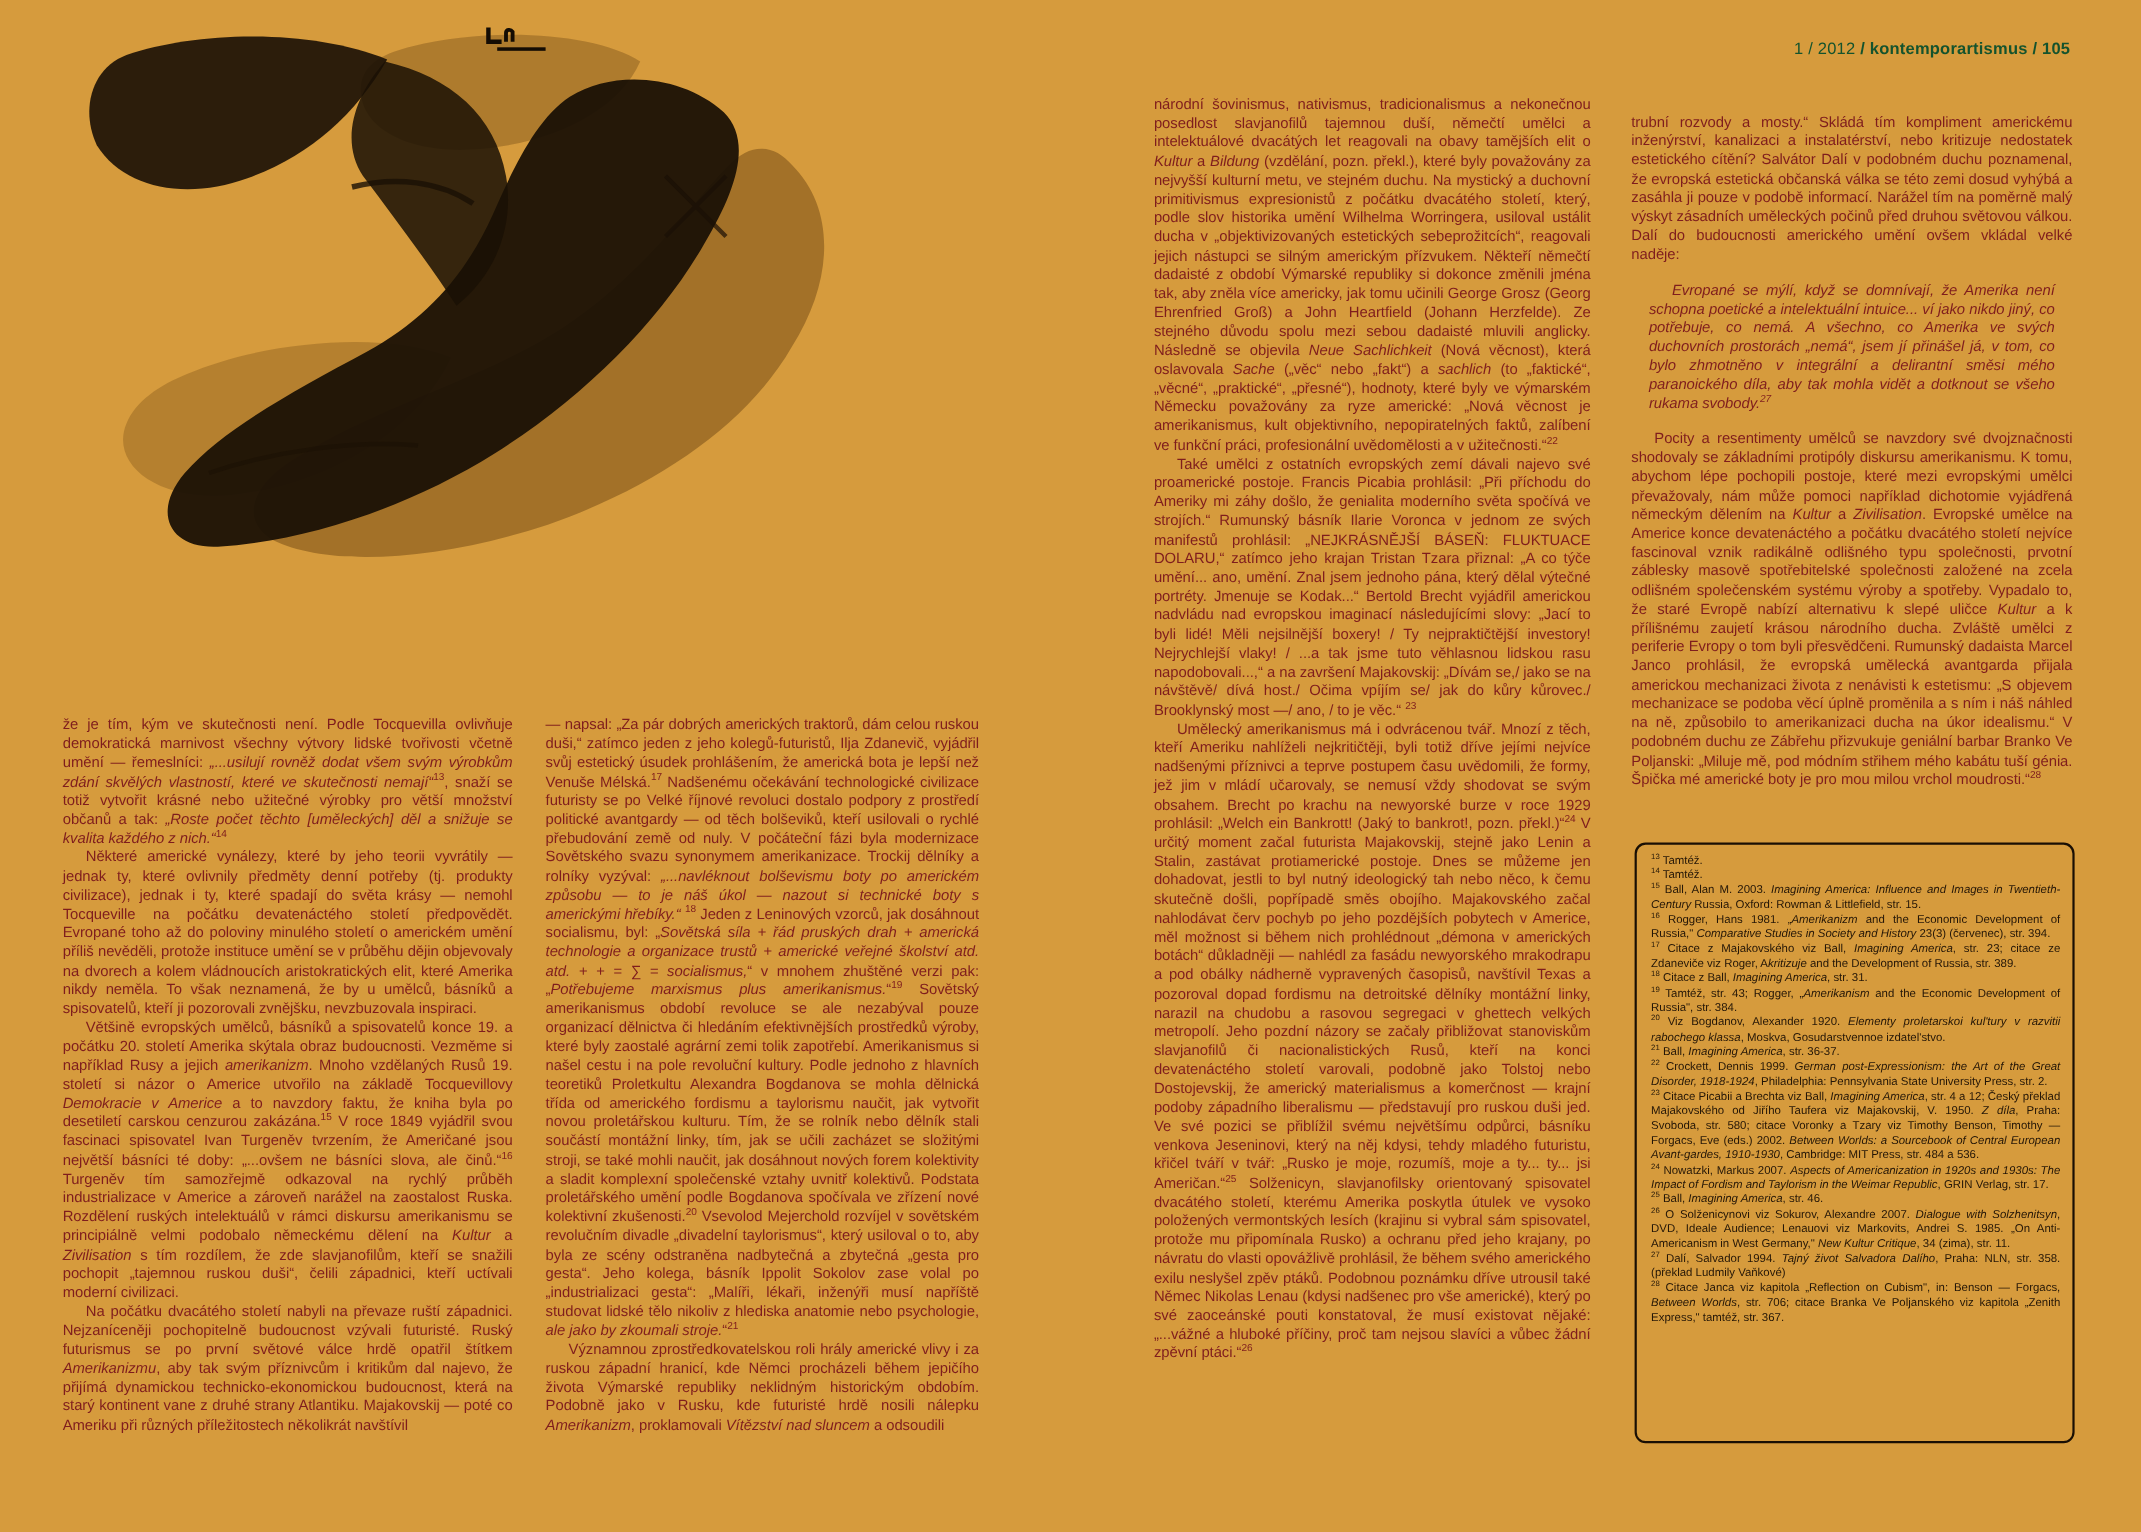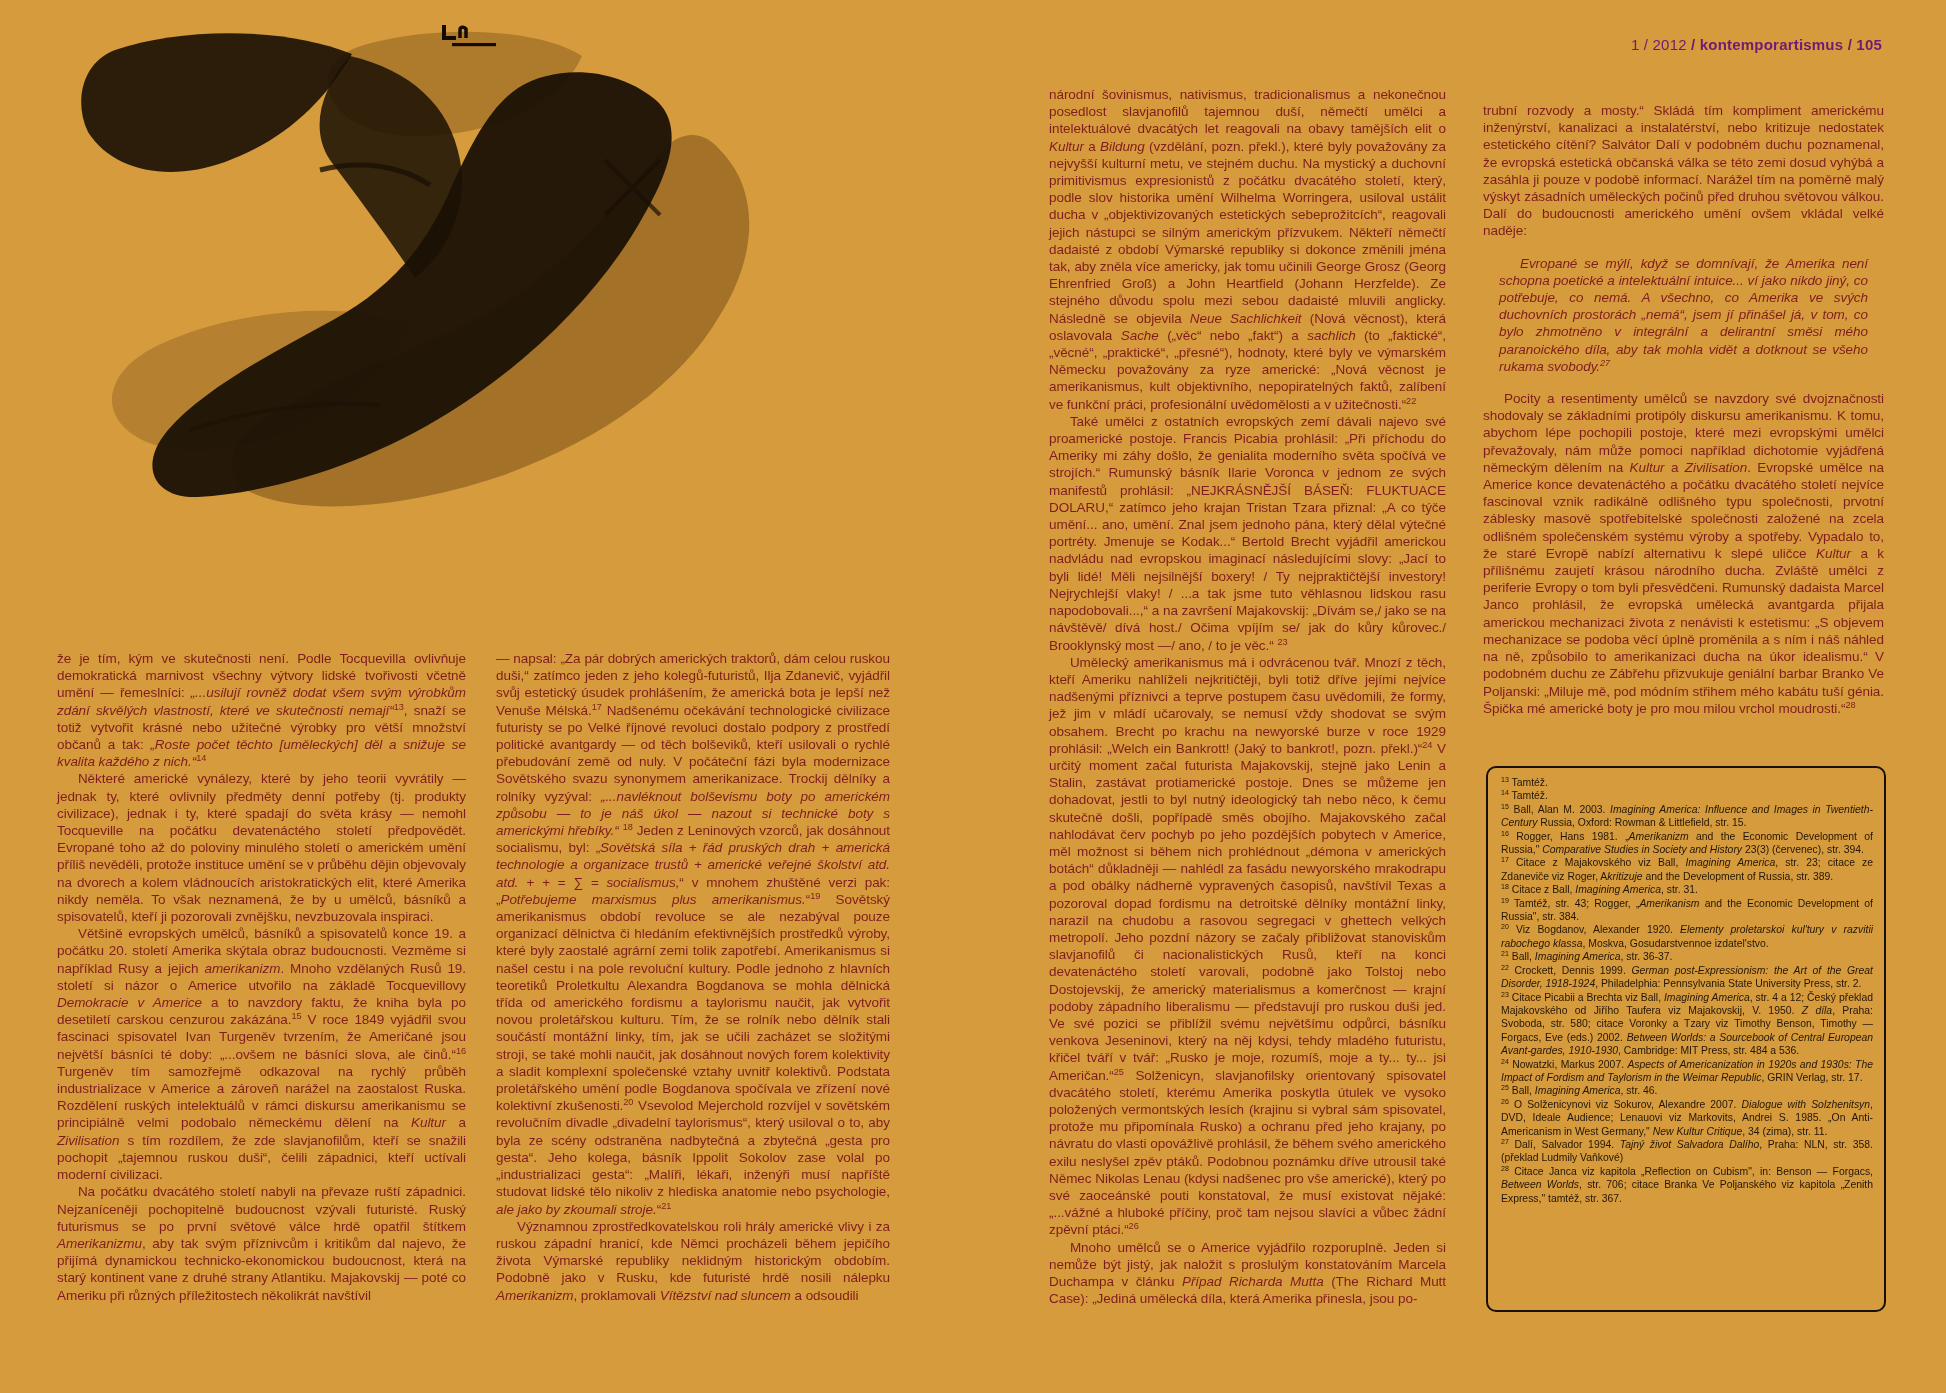--- a/index.html
+++ b/index.html
@@ -5,21 +5,21 @@
   html,body{margin:0;padding:0;}
   body{
     width:1946px;height:1393px;position:relative;overflow:hidden;
     background:#d69b3d;
     font-family:"Liberation Sans", sans-serif;
     color:#231506;
   }
   
   .folio{
     position:absolute;top:36px;right:64px;
-    font-size:15px;letter-spacing:.2px;color:#701a75;white-space:nowrap;
+    font-size:15px;letter-spacing:.2px;color:#14532d;white-space:nowrap;
   }
   .folio .bold{font-weight:700;}
   
   .col{
     position:absolute;
     text-align:justify;
     font-size:13.5px;line-height:17.2px;letter-spacing:-.05px;
     color:#7f1d1d;
   }
   .col p.para{margin:0;}
@@ -81,21 +81,20 @@
     <p class="para ind">Na počátku dvacátého století nabyli na převaze ruští západnici. Nejzaníceněji pochopitelně budoucnost vzývali futuristé. Ruský futurismus se po první světové válce hrdě opatřil štítkem <i>Amerikanizmu</i>, aby tak svým příznivcům i kritikům dal najevo, že přijímá dynamickou technicko-ekonomickou budoucnost, která na starý kontinent vane z druhé strany Atlantiku. Majakovskij — poté co Ameriku při různých příležitostech několikrát navštívil</p>
   </div>
 <div id="col-left2" class="col">
     <p class="para">— napsal: „Za pár dobrých amerických traktorů, dám celou ruskou duši,“ zatímco jeden z jeho kolegů-futuristů, Ilja Zdanevič, vyjádřil svůj estetický úsudek prohlášením, že americká bota je lepší než Venuše Mélská.<sup>17</sup> Nadšenému očekávání technologické civilizace futuristy se po Velké říjnové revoluci dostalo podpory z prostředí politické avantgardy — od těch bolševiků, kteří usilovali o rychlé přebudování země od nuly. V počáteční fázi byla modernizace Sovětského svazu synonymem amerikanizace. Trockij dělníky a rolníky vyzýval: <i>„...navléknout bolševismu boty po americkém způsobu — to je náš úkol — nazout si technické boty s americkými hřebíky.“</i> <sup>18</sup> Jeden z Leninových vzorců, jak dosáhnout socialismu, byl: „<i>Sovětská síla + řád pruských drah + americká technologie a organizace trustů + americké veřejné školství atd. atd. + + = ∑ = socialismus,</i>“ v mnohem zhuštěné verzi pak: „<i>Potřebujeme marxismus plus amerikanismus.</i>“<sup>19</sup> Sovětský amerikanismus období revoluce se ale nezabýval pouze organizací dělnictva či hledáním efektivnějších prostředků výroby, které byly zaostalé agrární zemi tolik zapotřebí. Amerikanismus si našel cestu i na pole revoluční kultury. Podle jednoho z hlavních teoretiků Proletkultu Alexandra Bogdanova se mohla dělnická třída od amerického fordismu a taylorismu naučit, jak vytvořit novou proletářskou kulturu. Tím, že se rolník nebo dělník stali součástí montážní linky, tím, jak se učili zacházet se složitými stroji, se také mohli naučit, jak dosáhnout nových forem kolektivity a sladit komplexní společenské vztahy uvnitř kolektivů. Podstata proletářského umění podle Bogdanova spočívala ve zřízení nové kolektivní zkušenosti.<sup>20</sup> Vsevolod Mejerchold rozvíjel v sovětském revolučním divadle „divadelní taylorismus“, který usiloval o to, aby byla ze scény odstraněna nadbytečná a zbytečná „gesta pro gesta“. Jeho kolega, básník Ippolit Sokolov zase volal po „industrializaci gesta“: „Malíři, lékaři, inženýři musí napříště studovat lidské tělo nikoliv z hlediska anatomie nebo psychologie, <i>ale jako by zkoumali stroje.</i>“<sup>21</sup></p>
     <p class="para ind">Významnou zprostředkovatelskou roli hrály americké vlivy i za ruskou západní hranicí, kde Němci procházeli během jepičího života Výmarské republiky neklidným historickým obdobím. Podobně jako v Rusku, kde futuristé hrdě nosili nálepku <i>Amerikanizm</i>, proklamovali <i>Vítězství nad sluncem</i> a odsoudili</p>
   </div>
 <div id="col-right1" class="col">
     <p class="para">národní šovinismus, nativismus, tradicionalismus a nekonečnou posedlost slavjanofilů tajemnou duší, němečtí umělci a intelektuálové dvacátých let reagovali na obavy tamějších elit o <i>Kultur</i> a <i>Bildung</i> (vzdělání, pozn. překl.), které byly považovány za nejvyšší kulturní metu, ve stejném duchu. Na mystický a duchovní primitivismus expresionistů z počátku dvacátého století, který, podle slov historika umění Wilhelma Worringera, usiloval ustálit ducha v „objektivizovaných estetických sebeprožitcích“, reagovali jejich nástupci se silným americkým přízvukem. Někteří němečtí dadaisté z období Výmarské republiky si dokonce změnili jména tak, aby zněla více americky, jak tomu učinili George Grosz (Georg Ehrenfried Groß) a John Heartfield (Johann Herzfelde). Ze stejného důvodu spolu mezi sebou dadaisté mluvili anglicky. Následně se objevila <i>Neue Sachlichkeit</i> (Nová věcnost), která oslavovala <i>Sache</i> („věc“ nebo „fakt“) a <i>sachlich</i> (to „faktické“, „věcné“, „praktické“, „přesné“), hodnoty, které byly ve výmarském Německu považovány za ryze americké: „Nová věcnost je amerikanismus, kult objektivního, nepopiratelných faktů, zalíbení ve funkční práci, profesionální uvědomělosti a v užitečnosti.“<sup>22</sup></p>
     <p class="para ind">Také umělci z ostatních evropských zemí dávali najevo své proamerické postoje. Francis Picabia prohlásil: „Při příchodu do Ameriky mi záhy došlo, že genialita moderního světa spočívá ve strojích.“ Rumunský básník Ilarie Voronca v jednom ze svých manifestů prohlásil: „NEJKRÁSNĚJŠÍ BÁSEŇ: FLUKTUACE DOLARU,“ zatímco jeho krajan Tristan Tzara přiznal: „A co týče umění... ano, umění. Znal jsem jednoho pána, který dělal výtečné portréty. Jmenuje se Kodak...“ Bertold Brecht vyjádřil americkou nadvládu nad evropskou imaginací následujícími slovy: „Jací to byli lidé! Měli nejsilnější boxery! / Ty nejpraktičtější investory! Nejrychlejší vlaky! / ...a tak jsme tuto věhlasnou lidskou rasu napodobovali...,“ a na završení Majakovskij: „Dívám se,/ jako se na návštěvě/ dívá host./ Očima vpíjím se/ jak do kůry kůrovec./ Brooklynský most —/ ano, / to je věc.“ <sup>23</sup></p>
     <p class="para ind">Umělecký amerikanismus má i odvrácenou tvář. Mnozí z těch, kteří Ameriku nahlíželi nejkritičtěji, byli totiž dříve jejími nejvíce nadšenými příznivci a teprve postupem času uvědomili, že formy, jež jim v mládí učarovaly, se nemusí vždy shodovat se svým obsahem. Brecht po krachu na newyorské burze v roce 1929 prohlásil: „Welch ein Bankrott! (Jaký to bankrot!, pozn. překl.)“<sup>24</sup> V určitý moment začal futurista Majakovskij, stejně jako Lenin a Stalin, zastávat protiamerické postoje. Dnes se můžeme jen dohadovat, jestli to byl nutný ideologický tah nebo něco, k čemu skutečně došli, popřípadě směs obojího. Majakovského začal nahlodávat červ pochyb po jeho pozdějších pobytech v Americe, měl možnost si během nich prohlédnout „démona v amerických botách“ důkladněji — nahlédl za fasádu newyorského mrakodrapu a pod obálky nádherně vypravených časopisů, navštívil Texas a pozoroval dopad fordismu na detroitské dělníky montážní linky, narazil na chudobu a rasovou segregaci v ghettech velkých metropolí. Jeho pozdní názory se začaly přibližovat stanoviskům slavjanofilů či nacionalistických Rusů, kteří na konci devatenáctého století varovali, podobně jako Tolstoj nebo Dostojevskij, že americký materialismus a komerčnost — krajní podoby západního liberalismu — představují pro ruskou duši jed. Ve své pozici se přiblížil svému největšímu odpůrci, básníku venkova Jeseninovi, který na něj kdysi, tehdy mladého futuristu, křičel tváří v tvář: „Rusko je moje, rozumíš, moje a ty... ty... jsi Američan.“<sup>25</sup> Solženicyn, slavjanofilsky orientovaný spisovatel dvacátého století, kterému Amerika poskytla útulek ve vysoko položených vermontských lesích (krajinu si vybral sám spisovatel, protože mu připomínala Rusko) a ochranu před jeho krajany, po návratu do vlasti opovážlivě prohlásil, že během svého amerického exilu neslyšel zpěv ptáků. Podobnou poznámku dříve utrousil také Němec Nikolas Lenau (kdysi nadšenec pro vše americké), který po své zaoceánské pouti konstatoval, že musí existovat nějaké: „...vážné a hluboké příčiny, proč tam nejsou slavíci a vůbec žádní zpěvní ptáci.“<sup>26</sup></p>
-    <p class="para ind">Mnoho umělců se o Americe vyjádřilo rozporuplně. Jeden si nemůže být jistý, jak naložit s proslulým konstatováním Marcela Duchampa v článku <i>Případ Richarda Mutta</i> (The Richard Mutt Case): „Jediná umělecká díla, která Amerika přinesla, jsou po-</p>
   </div>
 <div id="col-right2" class="col">
     <p class="para">trubní rozvody a mosty.“ Skládá tím kompliment americkému inženýrství, kanalizaci a instalatérství, nebo kritizuje nedostatek estetického cítění? Salvátor Dalí v podobném duchu poznamenal, že evropská estetická občanská válka se této zemi dosud vyhýbá a zasáhla ji pouze v podobě informací. Narážel tím na poměrně malý výskyt zásadních uměleckých počinů před druhou světovou válkou. Dalí do budoucnosti amerického umění ovšem vkládal velké naděje:</p>
     <p class="para quote">Evropané se mýlí, když se domnívají, že Amerika není schopna poetické a intelektuální intuice... ví jako nikdo jiný, co potřebuje, co nemá. A všechno, co Amerika ve svých duchovních prostorách „nemá“, jsem jí přinášel já, v tom, co bylo zhmotněno v integrální a delirantní směsi mého paranoického díla, aby tak mohla vidět a dotknout se všeho rukama svobody.<sup>27</sup></p>
     <p class="para ind">Pocity a resentimenty umělců se navzdory své dvojznačnosti shodovaly se základními protipóly diskursu amerikanismu. K tomu, abychom lépe pochopili postoje, které mezi evropskými umělci převažovaly, nám může pomoci například dichotomie vyjádřená německým dělením na <i>Kultur</i> a <i>Zivilisation</i>. Evropské umělce na Americe konce devatenáctého a počátku dvacátého století nejvíce fascinoval vznik radikálně odlišného typu společnosti, prvotní záblesky masově spotřebitelské společnosti založené na zcela odlišném společenském systému výroby a spotřeby. Vypadalo to, že staré Evropě nabízí alternativu k slepé uličce <i>Kultur</i> a k přílišnému zaujetí krásou národního ducha. Zvláště umělci z periferie Evropy o tom byli přesvědčeni. Rumunský dadaista Marcel Janco prohlásil, že evropská umělecká avantgarda přijala americkou mechanizaci života z nenávisti k estetismu: „S objevem mechanizace se podoba věcí úplně proměnila a s ním i náš náhled na ně, způsobilo to amerikanizaci ducha na úkor idealismu.“ V podobném duchu ze Zábřehu přizvukuje geniální barbar Branko Ve Poljanski: „Miluje mě, pod módním střihem mého kabátu tuší génia. Špička mé americké boty je pro mou milou vrchol moudrosti.“<sup>28</sup></p>
   </div>
 
 <div id="footnote-box" style="border-color: rgb(26, 15, 4);">
     <p class="fn"><sup>13</sup> Tamtéž.</p>
     <p class="fn"><sup>14</sup> Tamtéž.</p>

